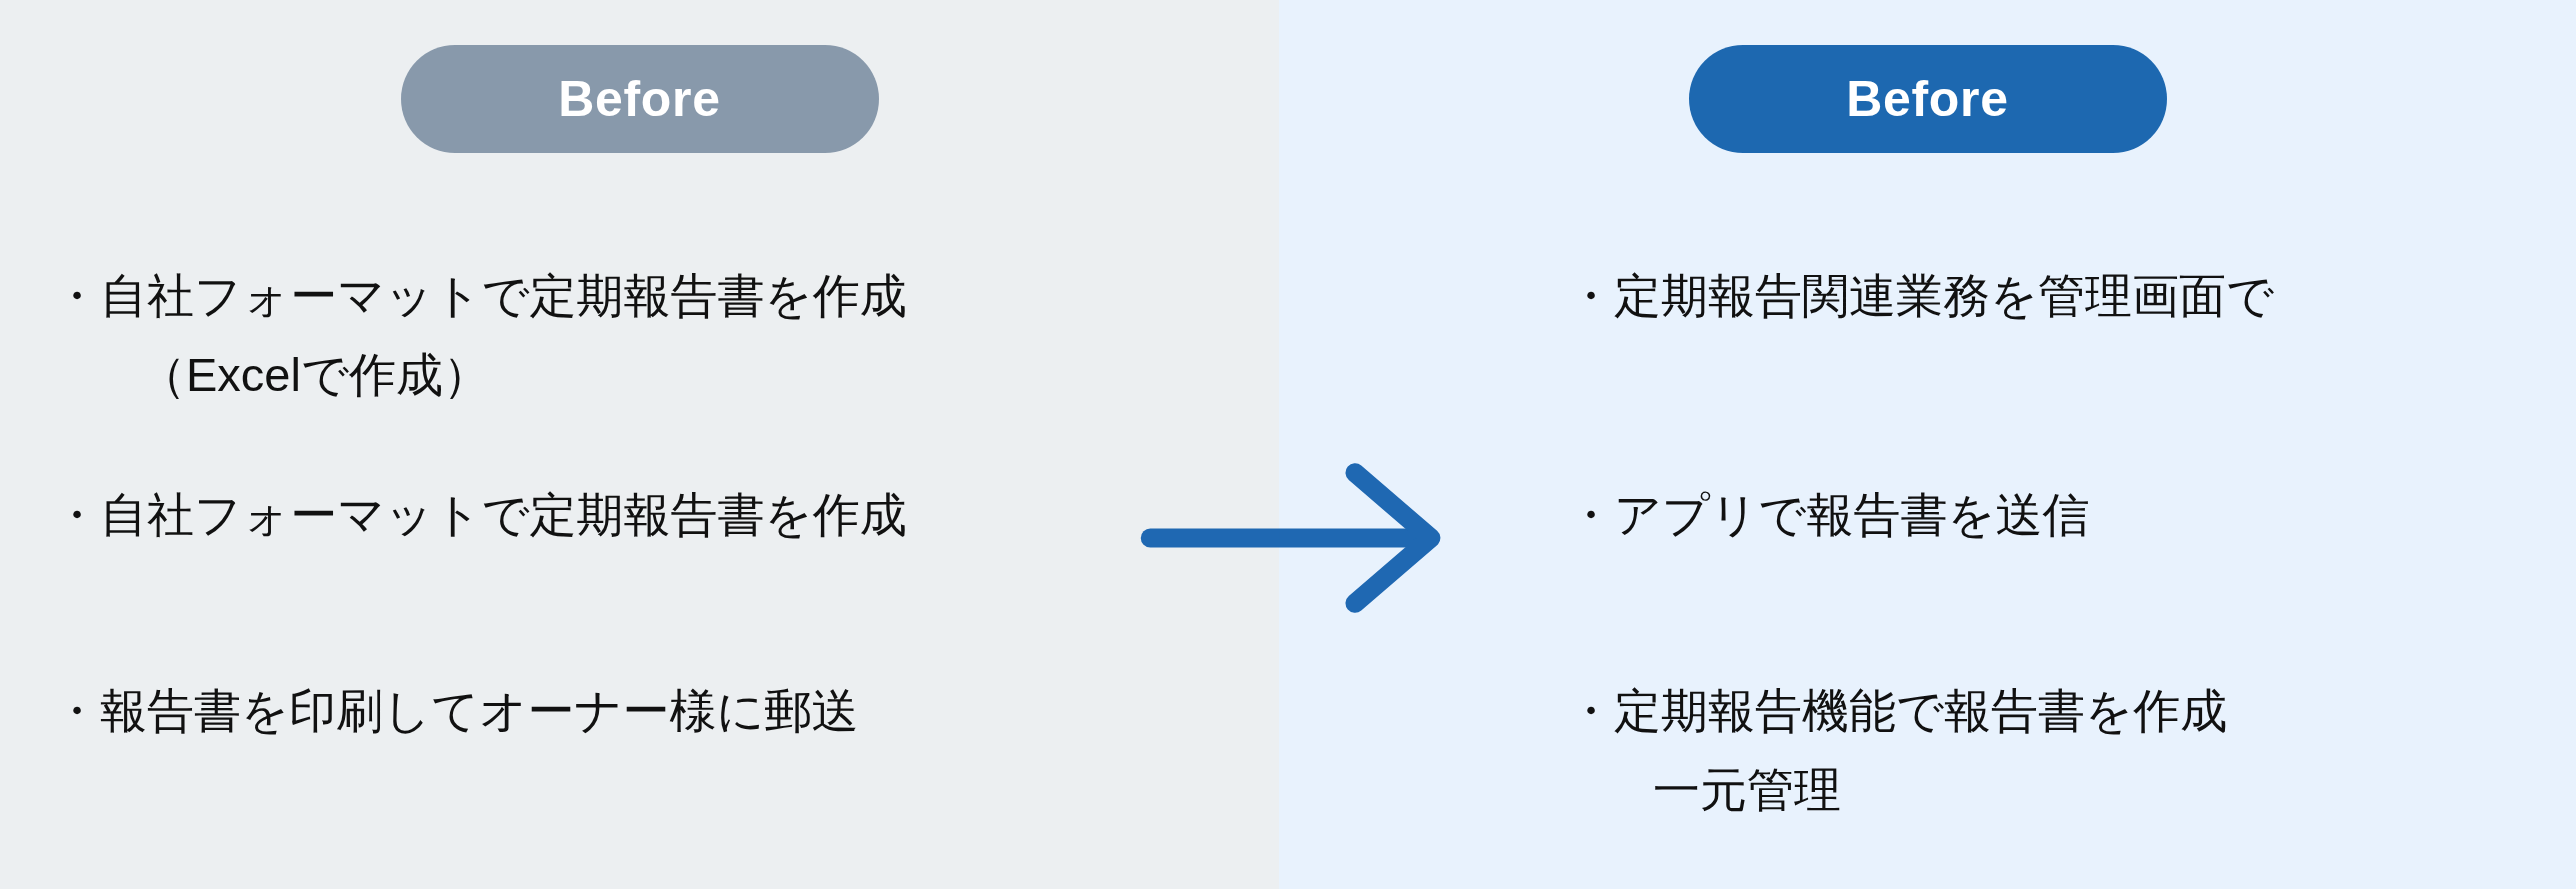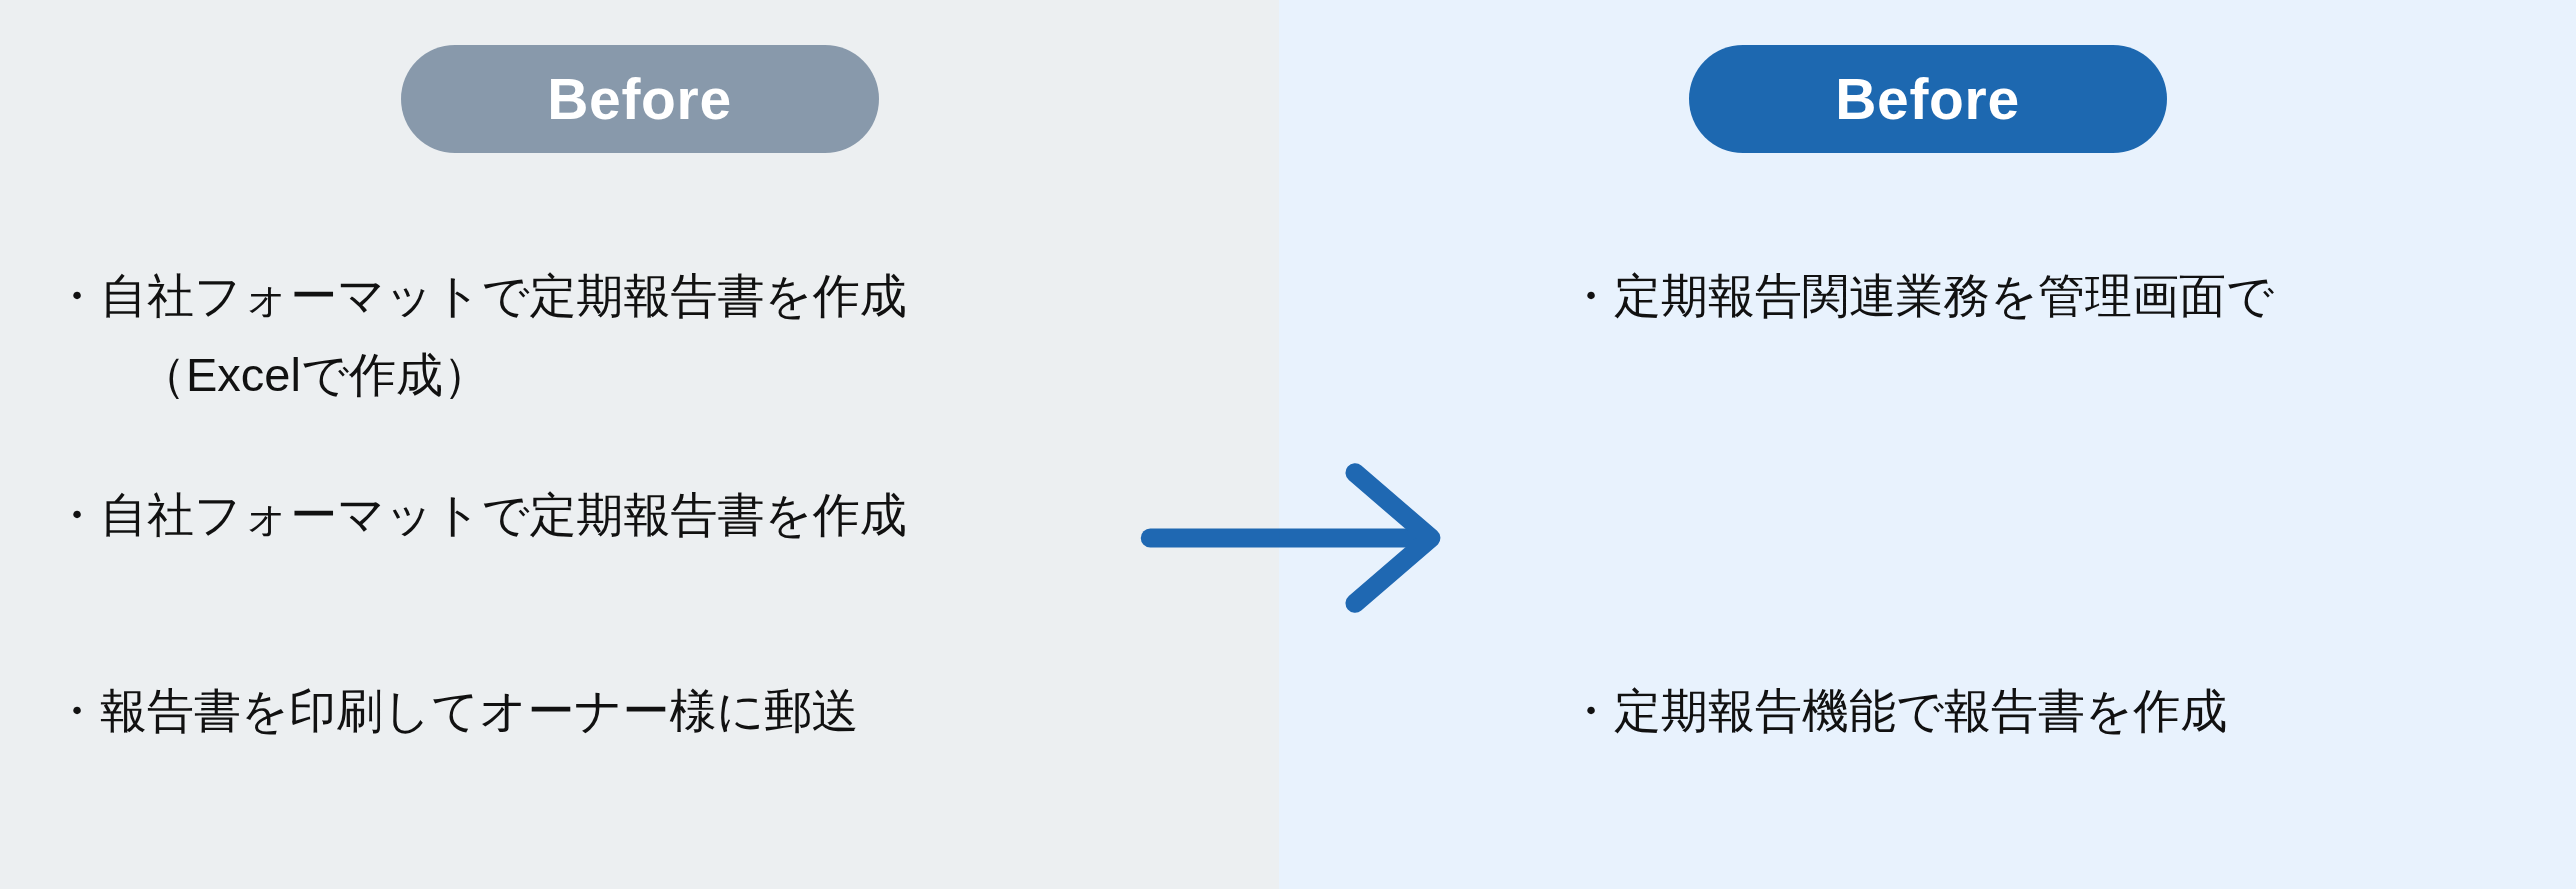--- a/index.html
+++ b/index.html
@@ -14,21 +14,21 @@
   }
   .panel-left  { left: 0;      width: 1279px; background: var(--left-bg,  #ECEFF1); }
   .panel-right { left: 1279px; width: 1297px; background: var(--right-bg, #E8F2FD); }
 
   .badge {
     position: absolute; top: 45px; left: 50%;
     transform: translateX(-50%);
     width: 478px; height: 108px;
     border-radius: 57px;
     display: flex; align-items: center; justify-content: center;
-    color: #ffffff; font-size: 57px; font-weight: bold;
+    color: #ffffff; font-size: 50px; font-weight: bold;
     letter-spacing: 0.7px;
   }
   .badge-before { background: var(--before-badge, #8899AB); }
   .badge-after  { background: var(--after-badge,  #1D68B0); }
 
   .bullets { position: absolute; top: 0; left: 0; width: 100%; height: 100%; }
   .bullet {
     position: absolute;
     font-size: 47px; font-weight: normal;
     line-height: 79px;
@@ -72,22 +72,26 @@
     </div>
   </div>
 </div>
 
 <div class="panel panel-right">
   <div class="badge badge-after">Before</div>
   <div class="bullets">
     <div class="bullet b1">
       <div>・定期報告関連業務を管理画面で</div>
     </div>
+    <div class="bullet b2">
+      <div>・アプリで報告書を送信</div>
+    </div>
     <div class="bullet b3">
       <div>・定期報告機能で報告書を作成</div>
+      <div class="cont">一元管理</div>
     </div>
   </div>
 </div>
 
 <div class="arrow-wrap">
   <svg viewBox="0 0 432 220" xmlns="http://www.w3.org/2000/svg" aria-hidden="true">
     <line class="arrow-stroke" x1="16" y1="110" x2="408" y2="110"></line>
     <polyline class="arrow-stroke" points="305,18 412,110 305,202"></polyline>
   </svg>
 </div>

